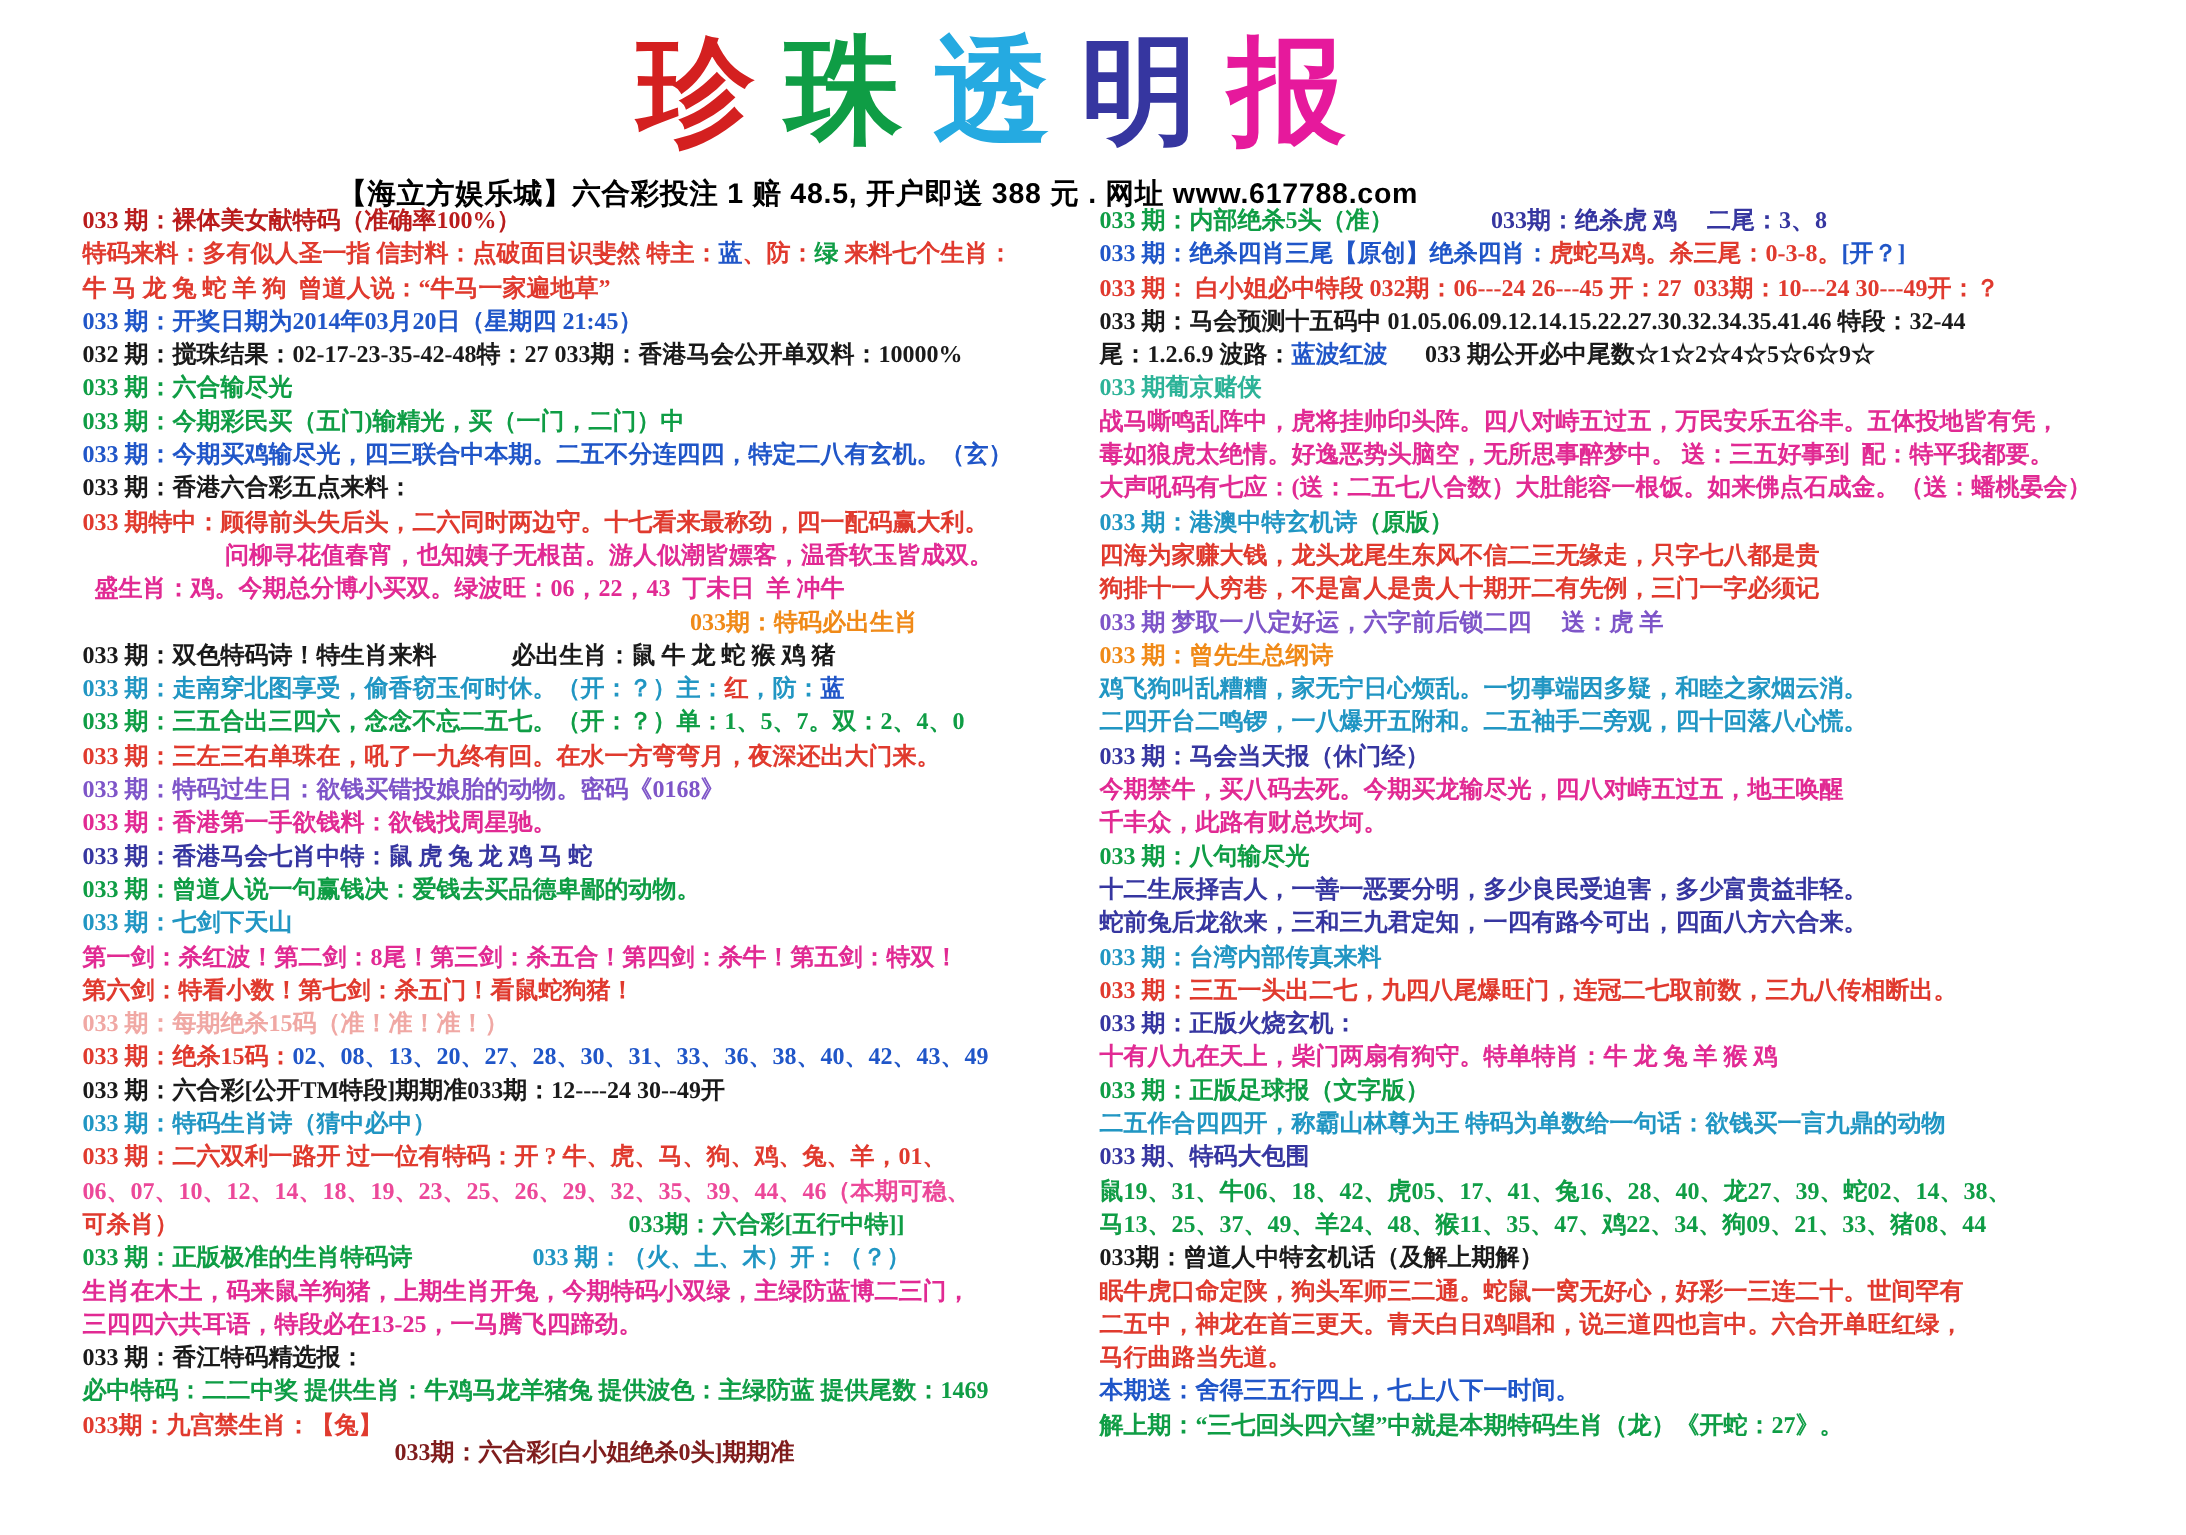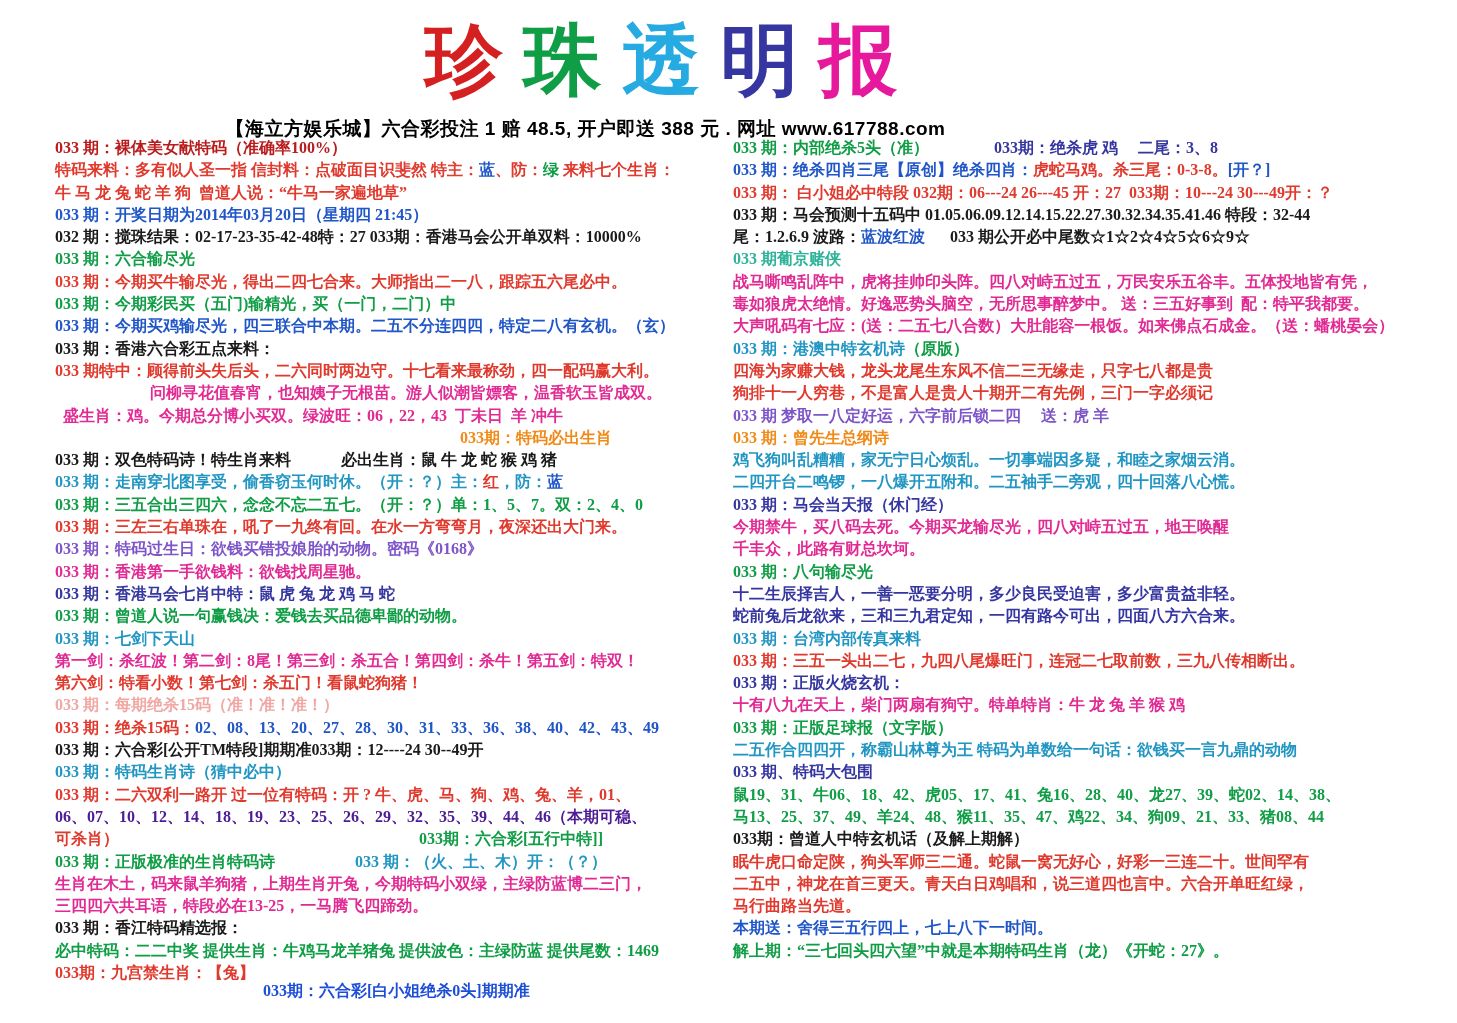--- a/index.html
+++ b/index.html
@@ -30,21 +30,20 @@
       <span style="color: rgb(230, 25, 156);">报</span>
     </div>
   <div id="subtitle">【海立方娱乐城】六合彩投注 1 赔 48.5, 开户即送 388 元 . 网址 www.617788.com</div>
   <div id="col-left" class="col">
       <div class="line"><span style="color: #b91c1c;">033 期：裸体美女献特码（准确率100%）</span></div>
       <div class="line"><span style="color: rgb(224, 58, 46);">特码来料：多有似人圣一指 信封料：点破面目识斐然 特主：</span><span style="color: rgb(32, 86, 200);">蓝</span><span style="color: rgb(224, 58, 46);">、防：</span><span style="color: rgb(15, 157, 69);">绿</span><span style="color: rgb(224, 58, 46);"> 来料七个生肖：</span></div>
       <div class="line"><span style="color: rgb(224, 58, 46);">牛 马 龙 兔 蛇 羊 狗  曾道人说：“牛马一家遍地草”</span></div>
       <div class="line"><span style="color: rgb(32, 86, 200);">033 期：开奖日期为2014年03月20日（星期四 21:45）</span></div>
       <div class="line"><span style="color: rgb(26, 26, 26);">032 期：搅珠结果：02-17-23-35-42-48特：27 033期：香港马会公开单双料：10000%</span></div>
       <div class="line"><span style="color: rgb(15, 157, 69);">033 期：六合输尽光</span></div>
-      <div class="line"><span style="color: rgb(224, 58, 46);">033 期：今期买牛输尽光，得出二四七合来。大师指出二一八，跟踪五六尾必中。</span></div>
       <div class="line"><span style="color: rgb(15, 157, 69);">033 期：今期彩民买（五门)输精光，买（一门，二门）中</span></div>
       <div class="line"><span style="color: rgb(32, 86, 200);">033 期：今期买鸡输尽光，四三联合中本期。二五不分连四四，特定二八有玄机。（玄）</span></div>
       <div class="line"><span style="color: rgb(26, 26, 26);">033 期：香港六合彩五点来料：</span></div>
       <div class="line"><span style="color: rgb(224, 58, 46);">033 期特中：顾得前头失后头，二六同时两边守。十七看来最称劲，四一配码赢大利。</span></div>
       <div class="line" style="padding-left: 95px;"><span style="color: rgb(225, 42, 147);">问柳寻花值春宵，也知姨子无根苗。游人似潮皆嫖客，温香软玉皆成双。</span></div>
       <div class="line" style="padding-left: 8px;"><span style="color: rgb(225, 42, 147);">盛生肖：鸡。今期总分博小买双。绿波旺：06，22，43  丁未日  羊 冲牛</span></div>
       <div class="line" style="padding-left: 405px;"><span style="color: rgb(240, 138, 24);">033期：特码必出生肖</span></div>
       <div class="line"><span style="color: rgb(26, 26, 26);">033 期：双色特码诗！特生肖来料</span><span style="color: rgb(26, 26, 26); margin-left: 50px;">必出生肖：鼠 牛 龙 蛇 猴 鸡 猪</span></div>
       <div class="line"><span style="color: rgb(33, 150, 195);">033 期：走南穿北图享受，偷香窃玉何时休。（开：？）主：</span><span style="color: rgb(224, 58, 46);">红</span><span style="color: rgb(33, 150, 195);">，防：</span><span style="color: rgb(32, 86, 200);">蓝</span></div>
       <div class="line"><span style="color: rgb(15, 157, 69);">033 期：三五合出三四六，念念不忘二五七。（开：？）单：1、5、7。双：2、4、0</span></div>
@@ -54,28 +53,28 @@
       <div class="line"><span style="color: rgb(54, 54, 160);">033 期：香港马会七肖中特：鼠 虎 兔 龙 鸡 马 蛇</span></div>
       <div class="line"><span style="color: rgb(15, 157, 69);">033 期：曾道人说一句赢钱决：爱钱去买品德卑鄙的动物。</span></div>
       <div class="line"><span style="color: rgb(33, 150, 195);">033 期：七剑下天山</span></div>
       <div class="line"><span style="color: rgb(225, 42, 147);">第一剑：杀红波！第二剑：8尾！第三剑：杀五合！第四剑：杀牛！第五剑：特双！</span></div>
       <div class="line"><span style="color: rgb(224, 58, 46);">第六剑：特看小数！第七剑：杀五门！看鼠蛇狗猪！</span></div>
       <div class="line"><span style="color: rgb(240, 168, 164);">033 期：每期绝杀15码（准！准！准！）</span></div>
       <div class="line"><span style="color: rgb(224, 58, 46);">033 期：绝杀15码：</span><span style="color: rgb(32, 86, 200);">02、08、13、20、27、28、30、31、33、36、38、40、42、43、49</span></div>
       <div class="line"><span style="color: rgb(26, 26, 26);">033 期：六合彩[公开TM特段]期期准033期：12----24 30--49开</span></div>
       <div class="line"><span style="color: rgb(33, 150, 195);">033 期：特码生肖诗（猜中必中）</span></div>
       <div class="line"><span style="color: rgb(224, 58, 46);">033 期：二六双利一路开 过一位有特码：开 ? 牛、虎、马、狗、鸡、兔、羊，01、</span></div>
-      <div class="line"><span style="color: #4c1d95;">06、07、10、12、14、18、19、23、25、26、29、32、35、39、44、46（本期可稳、</span></div>
+      <div class="line"><span style="color: #ec4899;">06、07、10、12、14、18、19、23、25、26、29、32、35、39、44、46（本期可稳、</span></div>
       <div class="line"><span style="color: rgb(224, 58, 46);">可杀肖）</span><span style="color: rgb(15, 157, 69); margin-left: 300px;">033期：六合彩[五行中特]]</span></div>
       <div class="line"><span style="color: rgb(15, 157, 69);">033 期：正版极准的生肖特码诗</span><span style="color: rgb(33, 150, 195); margin-left: 80px;">033 期：（火、土、木）开：（？）</span></div>
       <div class="line"><span style="color: rgb(225, 42, 147);">生肖在木土，码来鼠羊狗猪，上期生肖开兔，今期特码小双绿，主绿防蓝博二三门，</span></div>
       <div class="line"><span style="color: rgb(225, 42, 147);">三四四六共耳语，特段必在13-25，一马腾飞四蹄劲。</span></div>
       <div class="line"><span style="color: rgb(26, 26, 26);">033 期：香江特码精选报：</span></div>
       <div class="line"><span style="color: rgb(15, 157, 69);">必中特码：二二中奖 提供生肖：牛鸡马龙羊猪兔 提供波色：主绿防蓝 提供尾数：1469</span></div>
-      <div class="line"><span style="color: rgb(224, 58, 46);">033期：九宫禁生肖：</span><span style="color: rgb(224, 58, 46);">【兔】</span><span style="color: #1d4ed8; margin-top: 36px;">  033期：六合彩[白小姐绝杀0头]期期准</span></div>
+      <div class="line"><span style="color: rgb(224, 58, 46);">033期：九宫禁生肖：</span><span style="color: rgb(224, 58, 46);">【兔】</span><span style="color: #7f1d1d; margin-top: 36px;">  033期：六合彩[白小姐绝杀0头]期期准</span></div>
     </div>
   <div id="col-right" class="col">
       <div class="line"><span style="color: rgb(15, 157, 69);">033 期：内部绝杀5头（准）</span><span style="color: rgb(54, 54, 160); margin-left: 65px;">033期：绝杀虎 鸡　 二尾：3、8</span></div>
       <div class="line"><span style="color: rgb(32, 86, 200);">033 期：绝杀四肖三尾【原创】绝杀四肖：</span><span style="color: rgb(224, 58, 46);">虎蛇马鸡。杀三尾：0-3-8。</span><span style="color: rgb(32, 86, 200);">[开？]</span></div>
       <div class="line"><span style="color: rgb(224, 58, 46);">033 期： 白小姐必中特段 032期：06---24 26---45 开：27  033期：10---24 30---49开：？</span></div>
       <div class="line"><span style="color: rgb(26, 26, 26);">033 期：马会预测十五码中 01.05.06.09.12.14.15.22.27.30.32.34.35.41.46 特段：32-44</span></div>
       <div class="line"><span style="color: rgb(26, 26, 26);">尾：1.2.6.9 波路：</span><span style="color: rgb(32, 86, 200);">蓝波红波</span><span style="color: rgb(26, 26, 26); margin-left: 25px;">033 期公开必中尾数☆1☆2☆4☆5☆6☆9☆</span></div>
       <div class="line"><span style="color: rgb(45, 179, 152);">033 期葡京赌侠</span></div>
       <div class="line"><span style="color: rgb(225, 42, 147);">战马嘶鸣乱阵中，虎将挂帅印头阵。四八对峙五过五，万民安乐五谷丰。五体投地皆有凭，</span></div>
       <div class="line"><span style="color: rgb(225, 42, 147);">毒如狼虎太绝情。好逸恶势头脑空，无所思事醉梦中。 送：三五好事到  配：特平我都要。</span></div>

